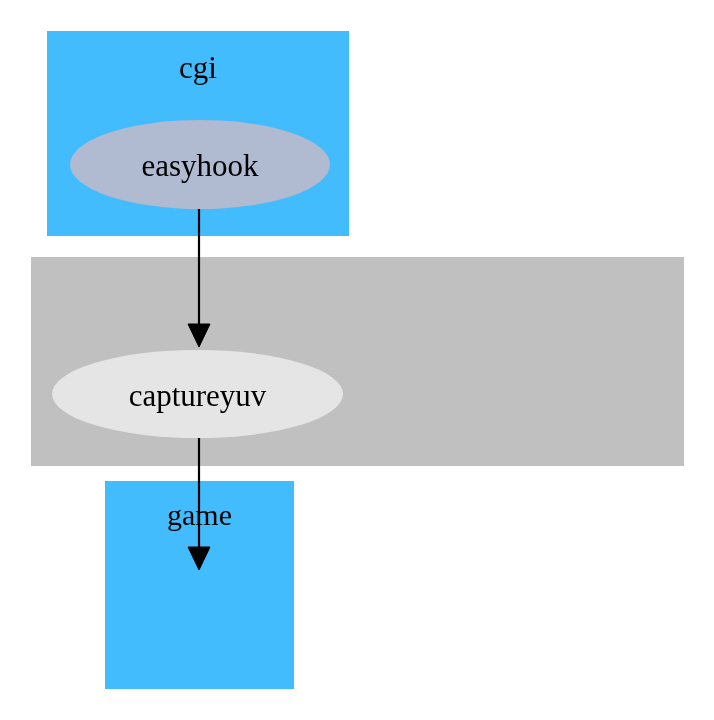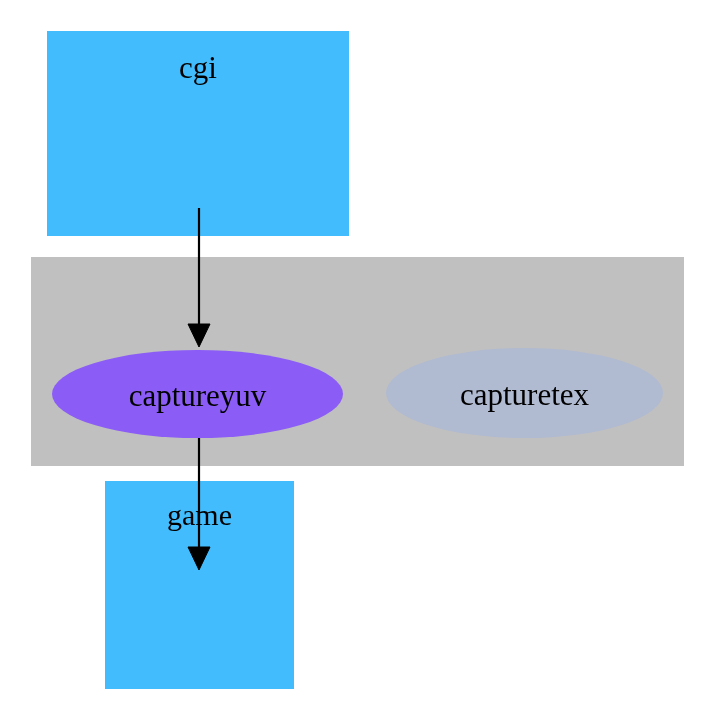--- a/index.html
+++ b/index.html
@@ -105,23 +105,23 @@
     <g>
       <path class="edge-line" d="M199,208 L199,325"></path>
       <polygon class="edge-head" points="188,324 210,324 199,347"></polygon>
     </g>
     <g>
       <path class="edge-line" d="M199,437 L199,548"></path>
       <polygon class="edge-head" points="188,547 210,547 199,570"></polygon>
     </g>
   </svg>
 
+  <div class="node" id="node-easyhook" style="background:#b0bad0;">
+    <span class="node-label">easyhook</span>
+  </div>
 
-  <div class="node" id="node-captureyuv" style="background:#8b5cf6;">
+  <div class="node" id="node-captureyuv" style="background:#e5e5e5;">
     <span class="node-label">captureyuv</span>
   </div>
 
-  <div class="node" id="node-capturetex" style="background:#b0bad0;">
-    <span class="node-label">capturetex</span>
-  </div>
 
 
 </div>
 
 </body></html>

